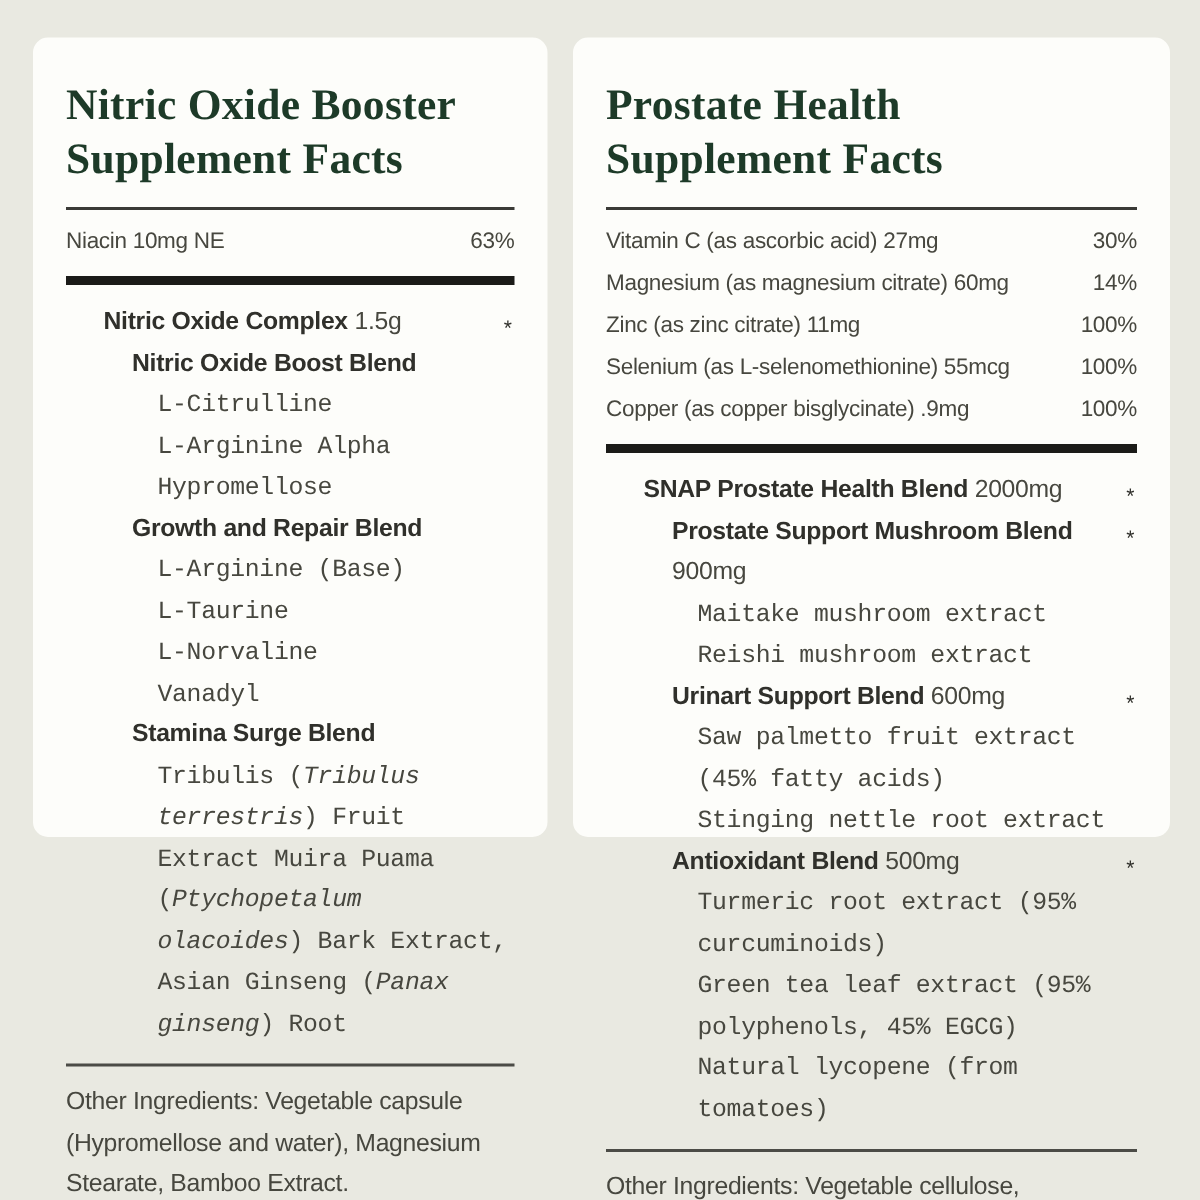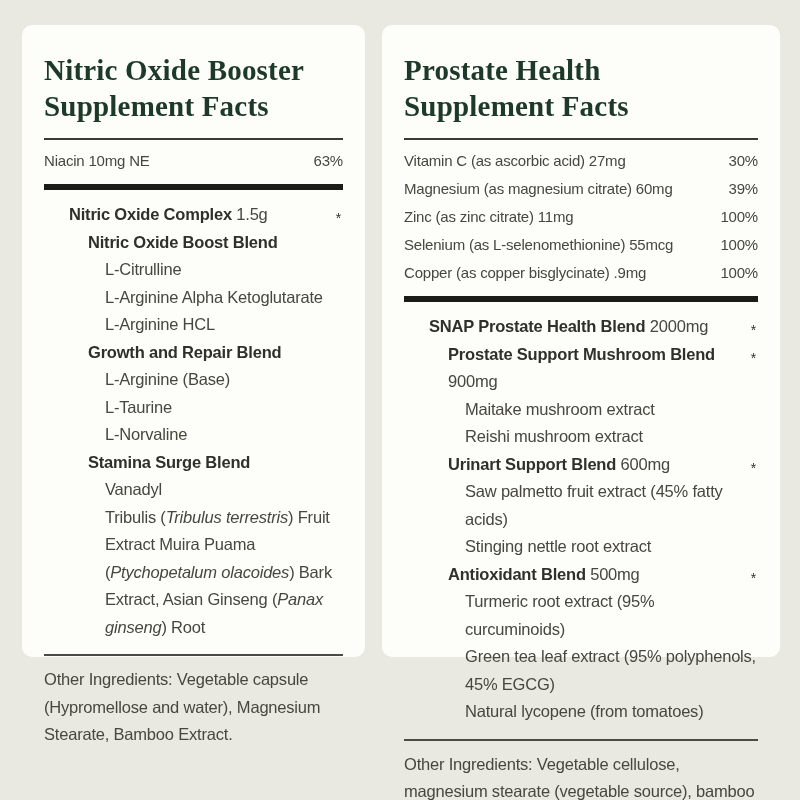--- a/index.html
+++ b/index.html
@@ -3,35 +3,35 @@
 <meta charset="utf-8">
 <style>
   :root{
     --page-bg:#e9e9e1; --card-bg:#fdfdfa; --title-color:#1d3a28;
     --text-color:#47473f; --bold-color:#30302b; --rule-thin:#3a3a36; --rule-thick:#1b1b18;
   }
   *{box-sizing:border-box;}
   html,body{margin:0;padding:0;}
   body{width:800px;height:800px;background:var(--page-bg);font-family:"Liberation Sans",sans-serif;overflow:hidden;}
   .page{display:flex;gap:17px;padding:25px 20px 0 22px;}
-  .card{background:var(--card-bg);border-radius:10px;height:632px;padding:27px 22px;}
+  .card{background:var(--card-bg);border-radius:10px;height:533px;padding:27px 22px;}
   .card-left{width:343px;}
   .card-right{width:398px;}
   .panel-title{margin:0;font-family:"Liberation Serif","DejaVu Serif",serif;font-weight:700;
     font-size:29px;line-height:36px;color:var(--title-color);letter-spacing:.2px;}
   .title-rule{border:none;border-top:2px solid var(--rule-thin);margin:14px 0 0;}
   .nutrients{padding:7px 0 5px;}
   .nutrient-row{display:flex;justify-content:space-between;align-items:flex-start;
     font-size:15px;letter-spacing:-.2px;line-height:28px;color:var(--text-color);}
   .n-pct{margin-left:8px;white-space:nowrap;}
   .thick-rule{border:none;border-top:6px solid var(--rule-thick);margin:4px 0 11px;}
   .blend-row{position:relative;font-size:16.5px;letter-spacing:-.2px;line-height:27.5px;color:var(--text-color);margin-left:25px;}
   .indent-0{padding-left:0;}
   .indent-1{padding-left:19px;}
-  .indent-2{padding-left:36px;}
+  .indent-2{padding-left:36px;font-family:Liberation Mono, monospace;}
   .b{font-weight:700;color:var(--bold-color);}
   .note{position:absolute;right:2px;top:4px;font-size:14px;color:var(--bold-color);}
   .bottom-rule{border:none;border-top:2px solid #4b4b46;margin:13px 0 0;}
   .other-ingredients{margin:10px 0 0;font-size:16.5px;letter-spacing:-.2px;line-height:27.5px;color:var(--text-color);}
   i{font-style:italic;}
 </style>
 </head>
 <body>
 
 <div class="page">
@@ -43,45 +43,44 @@
         <div class="nutrient-row">
           <span class="n-name">Niacin 10mg NE</span>
           <span class="n-pct">63%</span>
         </div>
       </div>
     <hr class="thick-rule">
     <div class="blend-rows">
         <div class="blend-row indent-0"><span class="b">Nitric Oxide Complex</span> 1.5g<span class="note">*</span></div>
         <div class="blend-row indent-1"><span class="b">Nitric Oxide Boost Blend</span></div>
         <div class="blend-row indent-2">L-Citrulline</div>
-        <div class="blend-row indent-2">L-Arginine Alpha Ketoglutarate</div>
-        <div class="blend-row indent-2">L-Arginine HCL</div>
+        <div class="blend-row indent-2">L-Arginine Alpha Hypromellose</div>
         <div class="blend-row indent-1"><span class="b">Growth and Repair Blend</span></div>
         <div class="blend-row indent-2">L-Arginine (Base)</div>
         <div class="blend-row indent-2">L-Taurine</div>
         <div class="blend-row indent-2">L-Norvaline</div>
+        <div class="blend-row indent-2">Vanadyl</div>
         <div class="blend-row indent-1"><span class="b">Stamina Surge Blend</span></div>
-        <div class="blend-row indent-2">Vanadyl</div>
         <div class="blend-row indent-2"><span>Tribulis (</span><i>Tribulus terrestris</i><span>) Fruit Extract Muira Puama (</span><i>Ptychopetalum olacoides</i><span>) Bark Extract, Asian Ginseng (</span><i>Panax ginseng</i><span>) Root</span></div>
       </div>
     <hr class="bottom-rule">
     <p class="other-ingredients">Other Ingredients: Vegetable capsule (Hypromellose and water), Magnesium Stearate, Bamboo Extract.</p>
   </section>
 
   <section class="card card-right">
     <h1 class="panel-title"><span>Prostate Health</span><br><span>Supplement Facts</span></h1>
     <hr class="title-rule">
     <div class="nutrients">
         <div class="nutrient-row">
           <span class="n-name">Vitamin C (as ascorbic acid) 27mg</span>
           <span class="n-pct">30%</span>
         </div>
         <div class="nutrient-row">
           <span class="n-name">Magnesium (as magnesium citrate) 60mg</span>
-          <span class="n-pct">39%</span>
+          <span class="n-pct">14%</span>
         </div>
         <div class="nutrient-row">
           <span class="n-name">Zinc (as zinc citrate) 11mg</span>
           <span class="n-pct">100%</span>
         </div>
         <div class="nutrient-row">
           <span class="n-name">Selenium (as L-selenomethionine) 55mcg</span>
           <span class="n-pct">100%</span>
         </div>
         <div class="nutrient-row">

